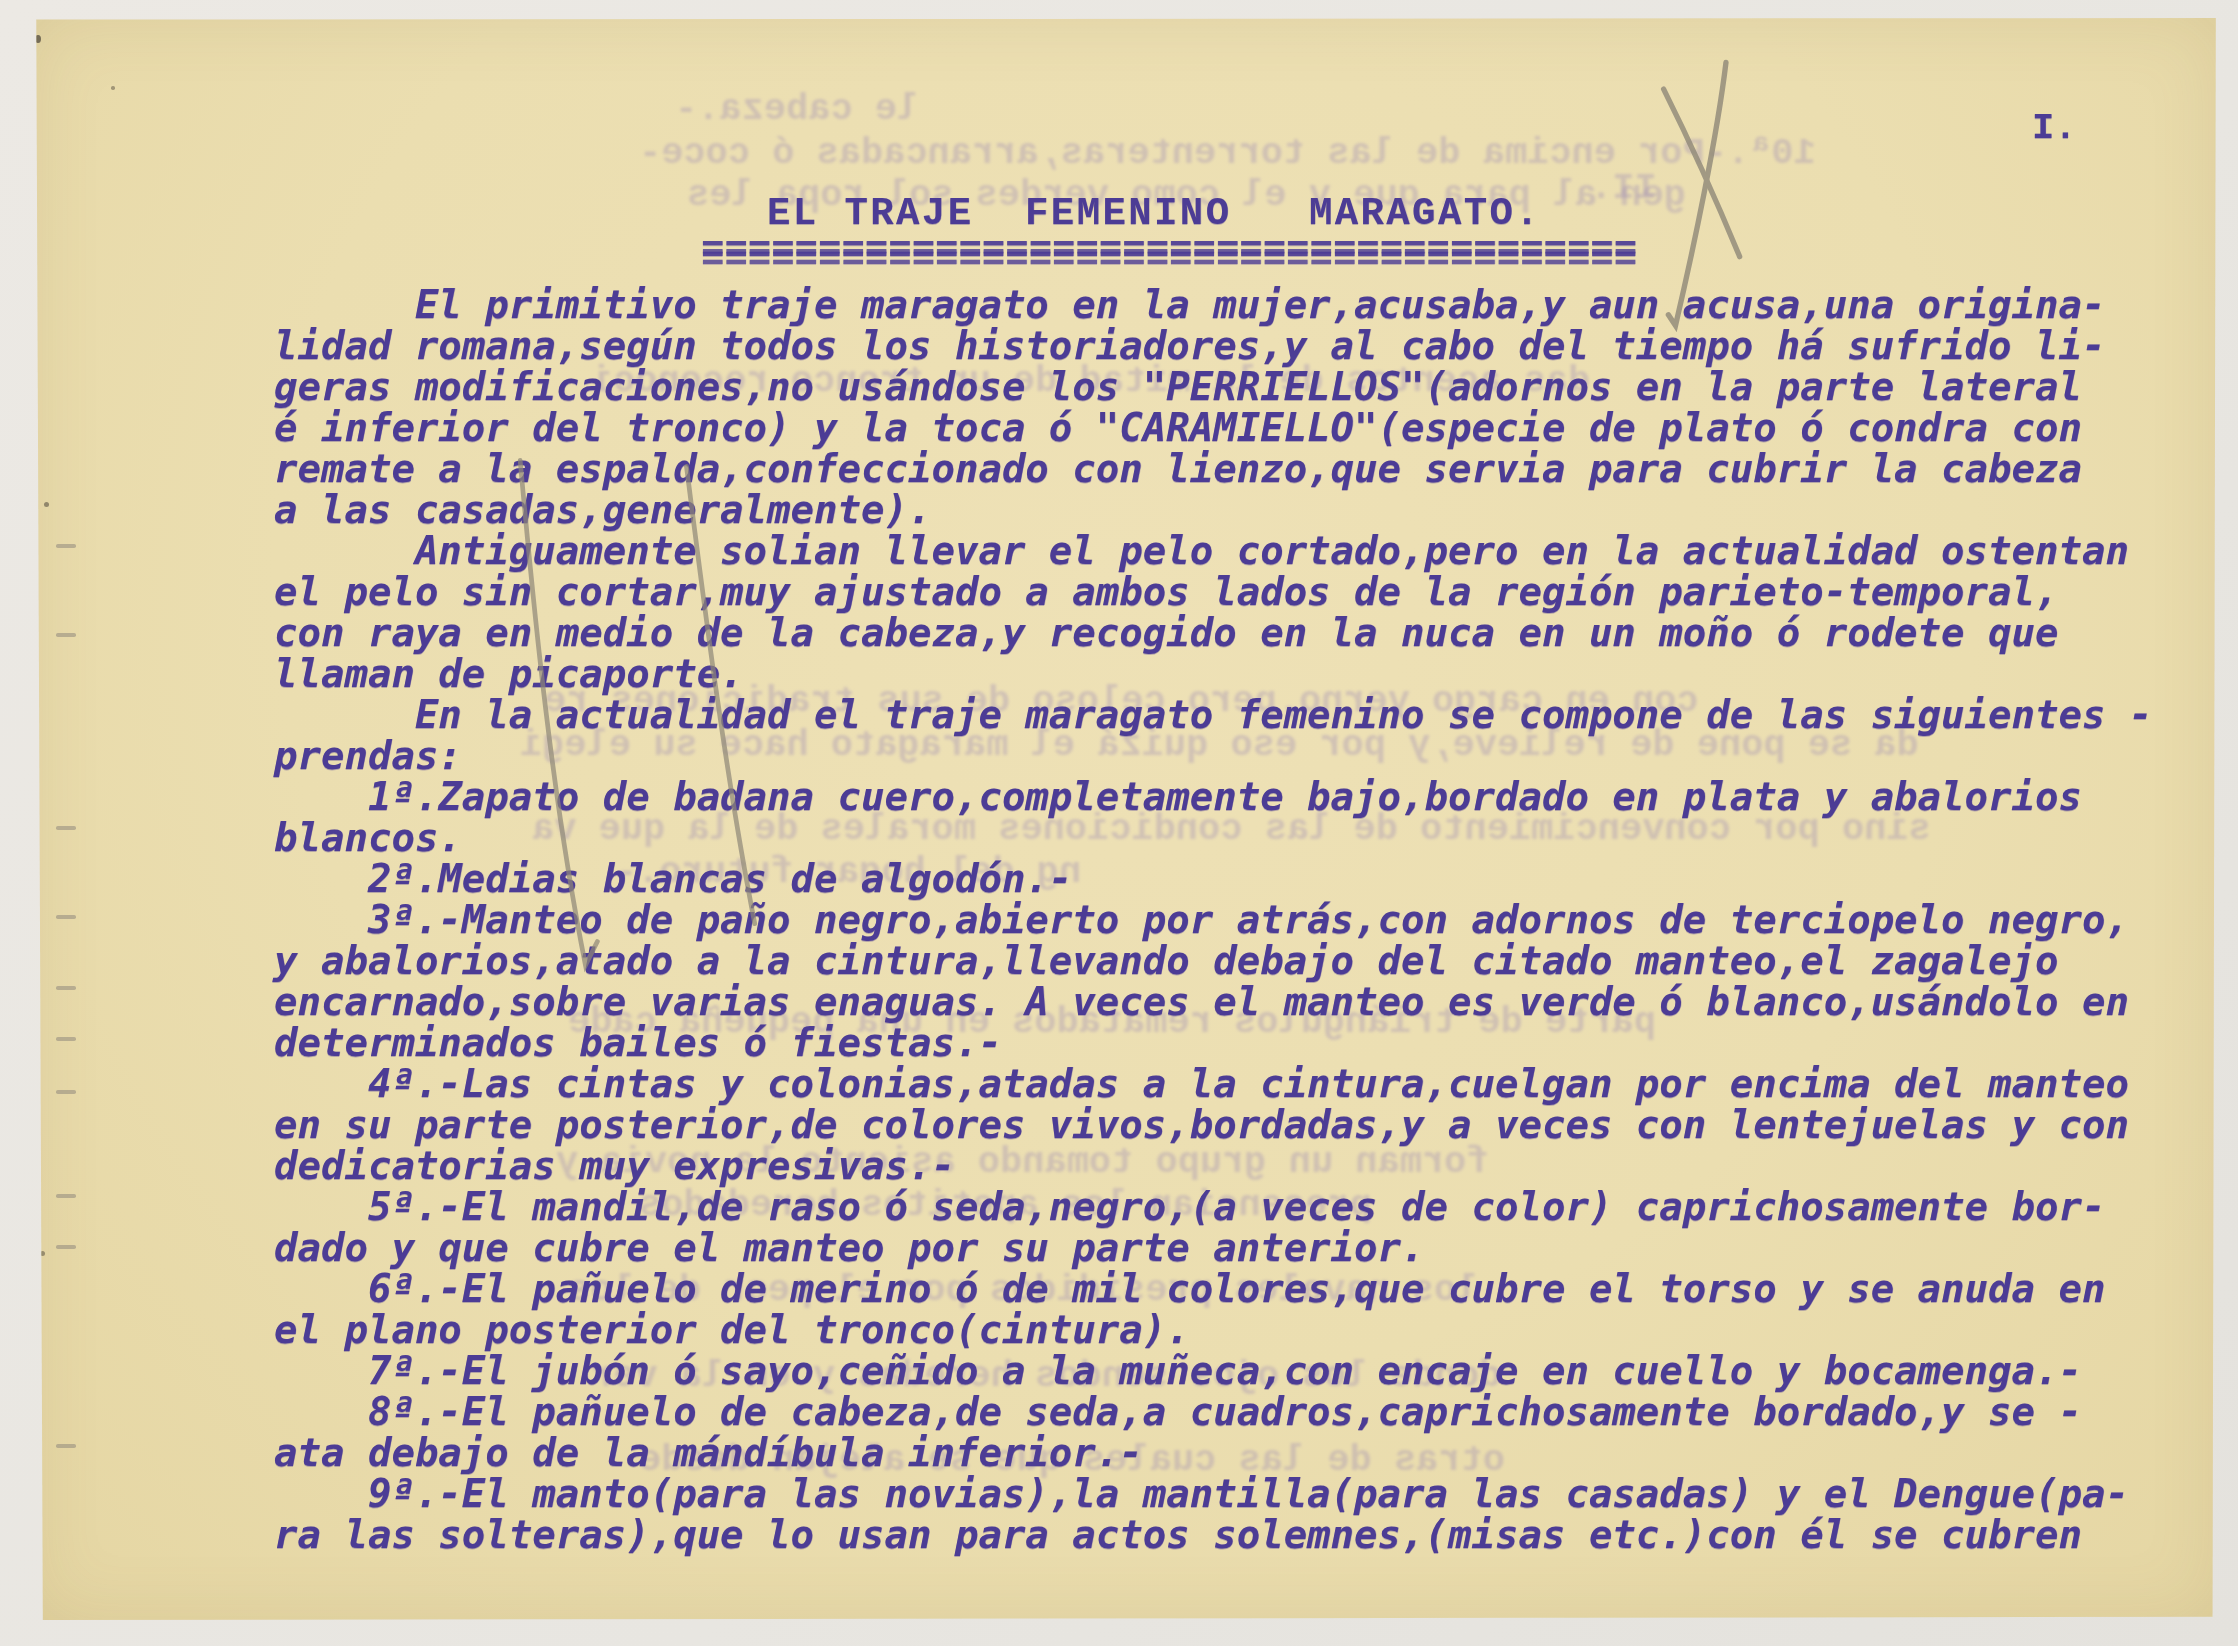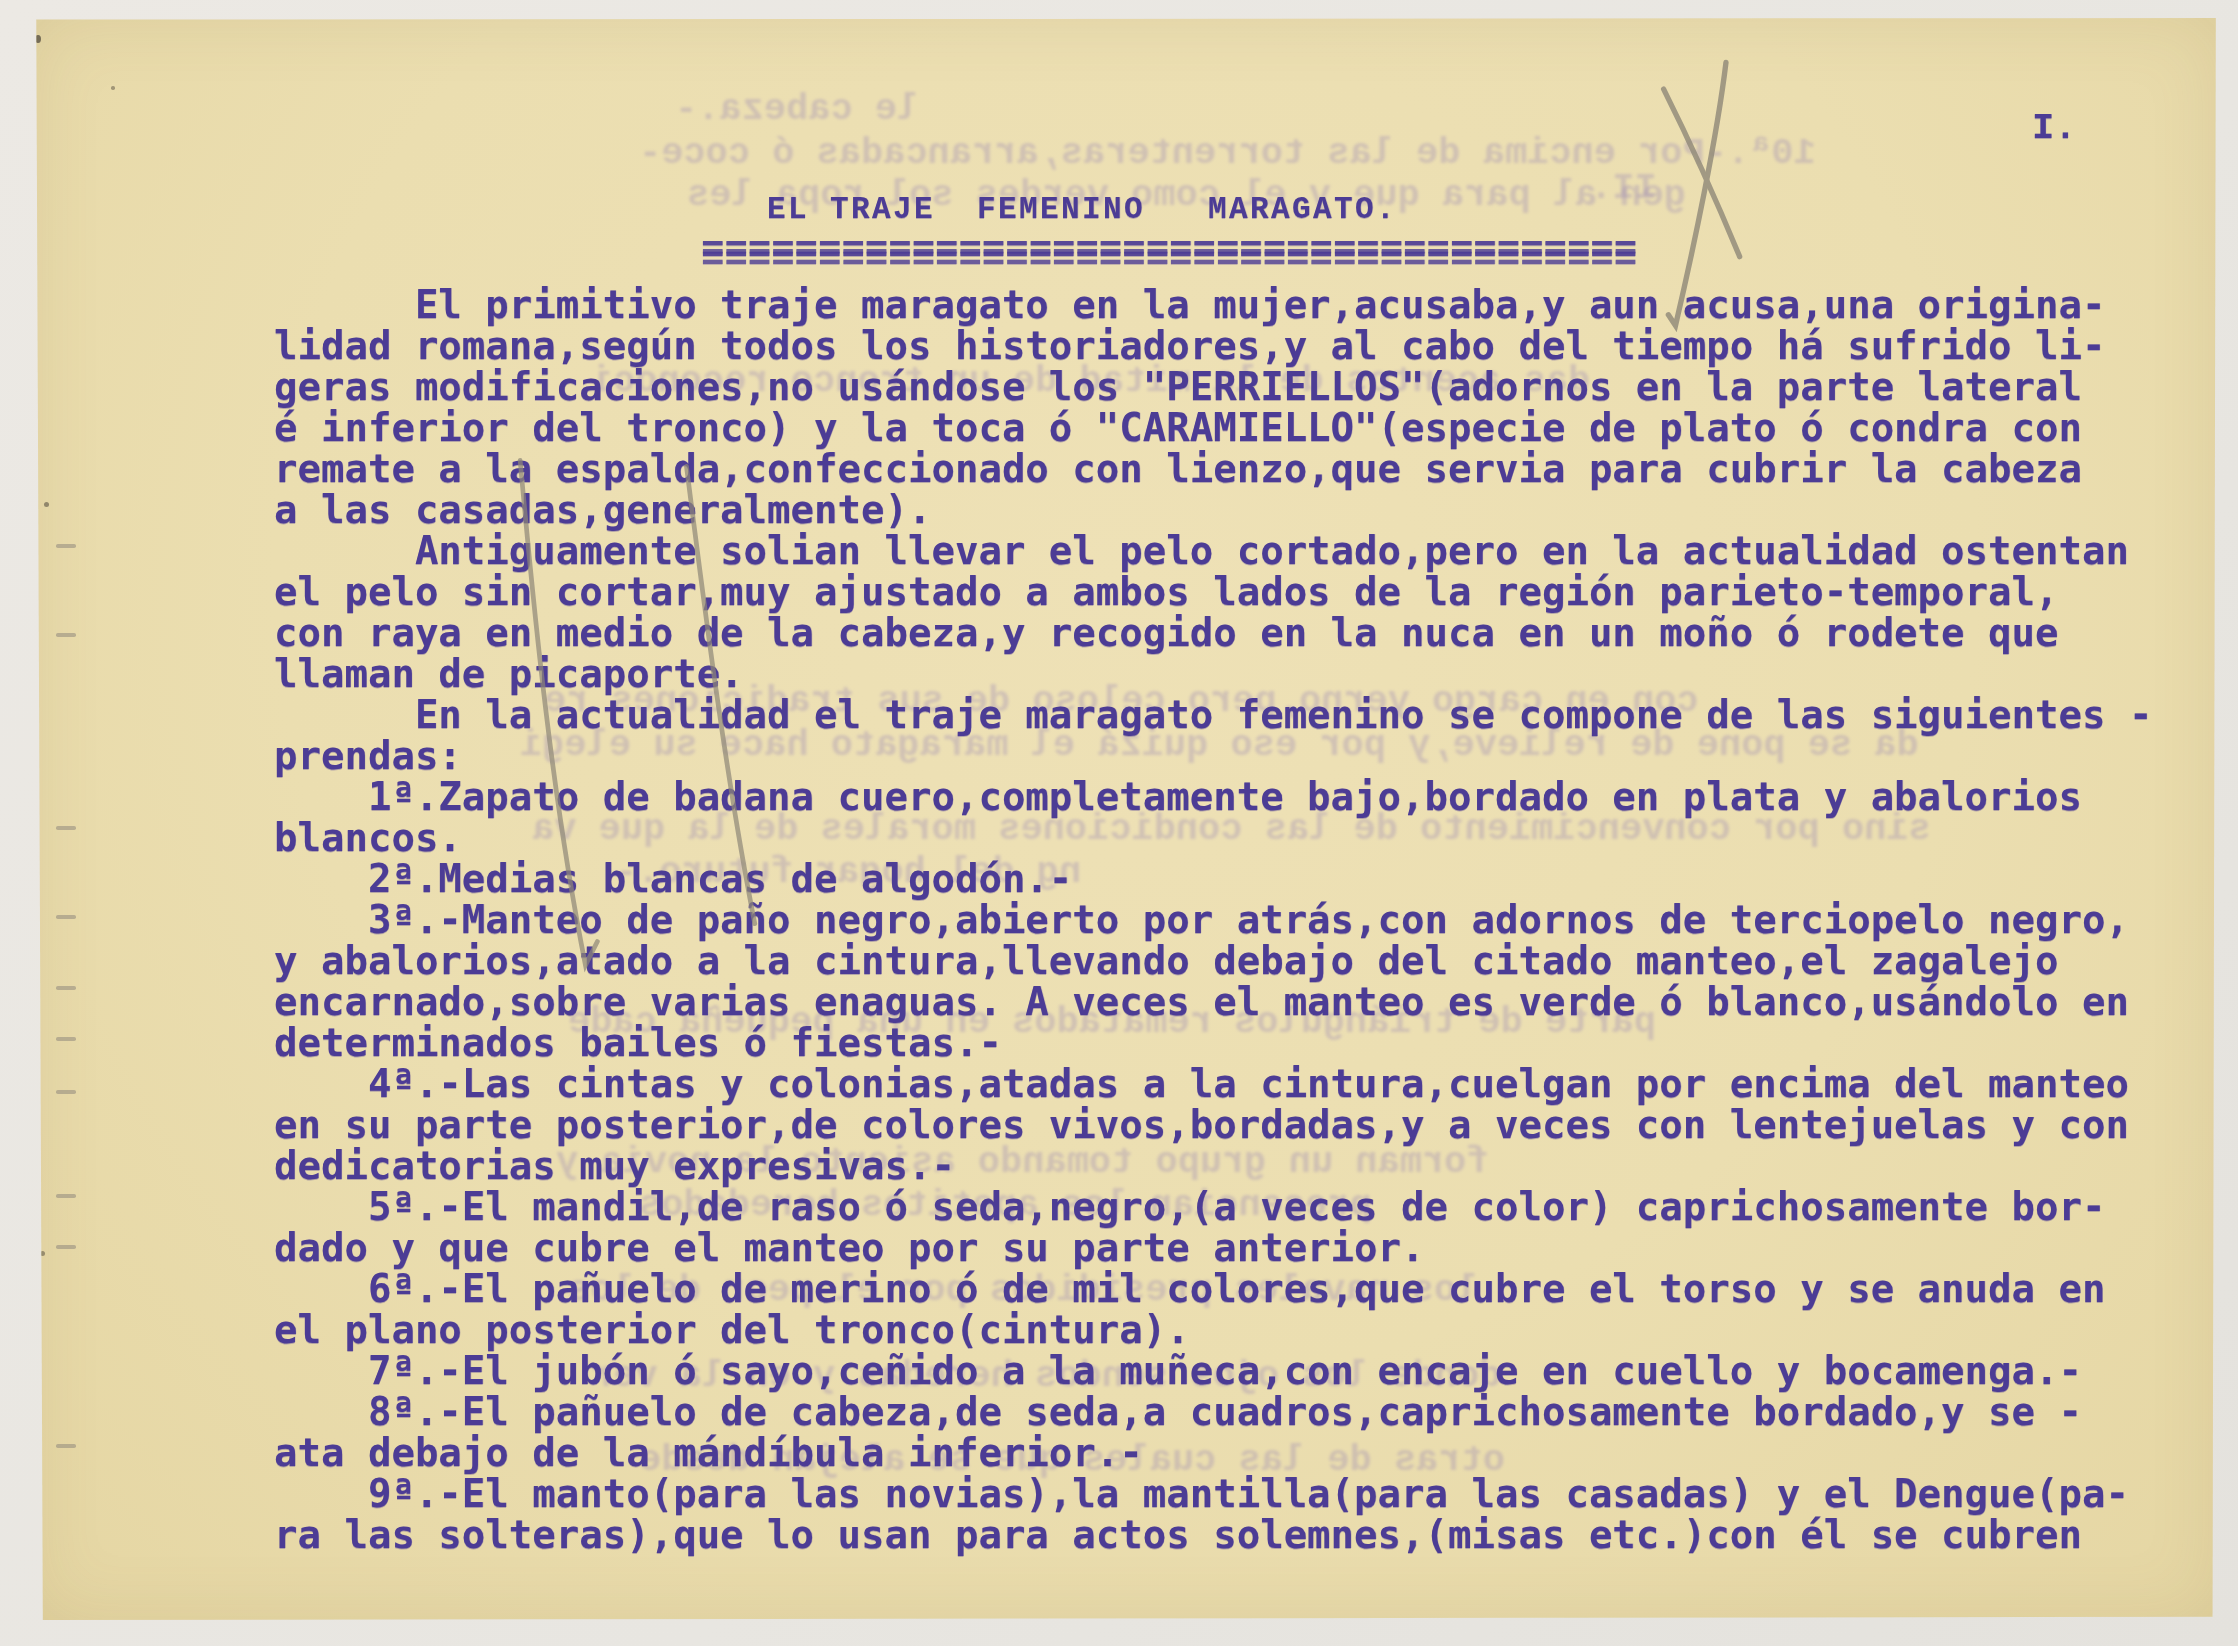--- a/index.html
+++ b/index.html
@@ -7,26 +7,26 @@
   .scan{position:relative;width:2239px;height:1646px;background:
     linear-gradient(135deg,#ece9e4 0%,#e8e6e1 60%,#e4e2dd 100%);}
   .paper{position:absolute;left:33px;top:18px;width:2185px;height:1602px;
     background:
       radial-gradient(ellipse at 50% 35%, #eee1b6 0%, #ebdeb0 55%, #e5d6a3 100%);
     box-shadow:0 0 8.3px rgba(60,50,30,.25), inset 0 0 71px rgba(120,100,50,.12);
     clip-path:polygon(0.15% 0.1%, 99.9% 0%, 99.75% 99.8%, 0.45% 100%);}
   .ink{color:#4c3c95;font-weight:700;
     text-shadow:0 0.6px 0 rgba(76,60,149,.35),0.6px 0 0 rgba(76,60,149,.22);}
   .page-number{position:absolute;left:1999px;top:89px;font-size:37px;}
-  .doc-title{position:absolute;left:734px;top:174px;font-size:31px;letter-spacing:2.4px;white-space:pre;}
+  .doc-title{position:absolute;left:734px;top:174px;font-size:39px;letter-spacing:2.4px;white-space:pre;}
   .title-underline{position:absolute;left:668px;font-size:39px;letter-spacing:0;
     white-space:pre;opacity:.92;}
   .u1{top:212px;} .u2{top:220px;opacity:.8;}
   .typed-body{position:absolute;left:241px;top:266px;font-size:39px;line-height:41px;
-    white-space:pre;margin:0;}
+    white-space:pre;margin:0;font-style:italic;}
   .ghost{position:absolute;font-size:37px;color:#8f7cb4;opacity:.30;white-space:pre;
     transform:scaleX(-1);filter:blur(1.8px);font-weight:700;}
   .pencil{position:absolute;left:0;top:0;pointer-events:none;}
   .tick{position:absolute;width:20px;height:4.2px;background:#8f897b;opacity:.55;
     border-radius:1.8px;}
   .speck{position:absolute;background:#5a5244;border-radius:50%;opacity:.8;}
 </style>
 </head>
 <body>
 

